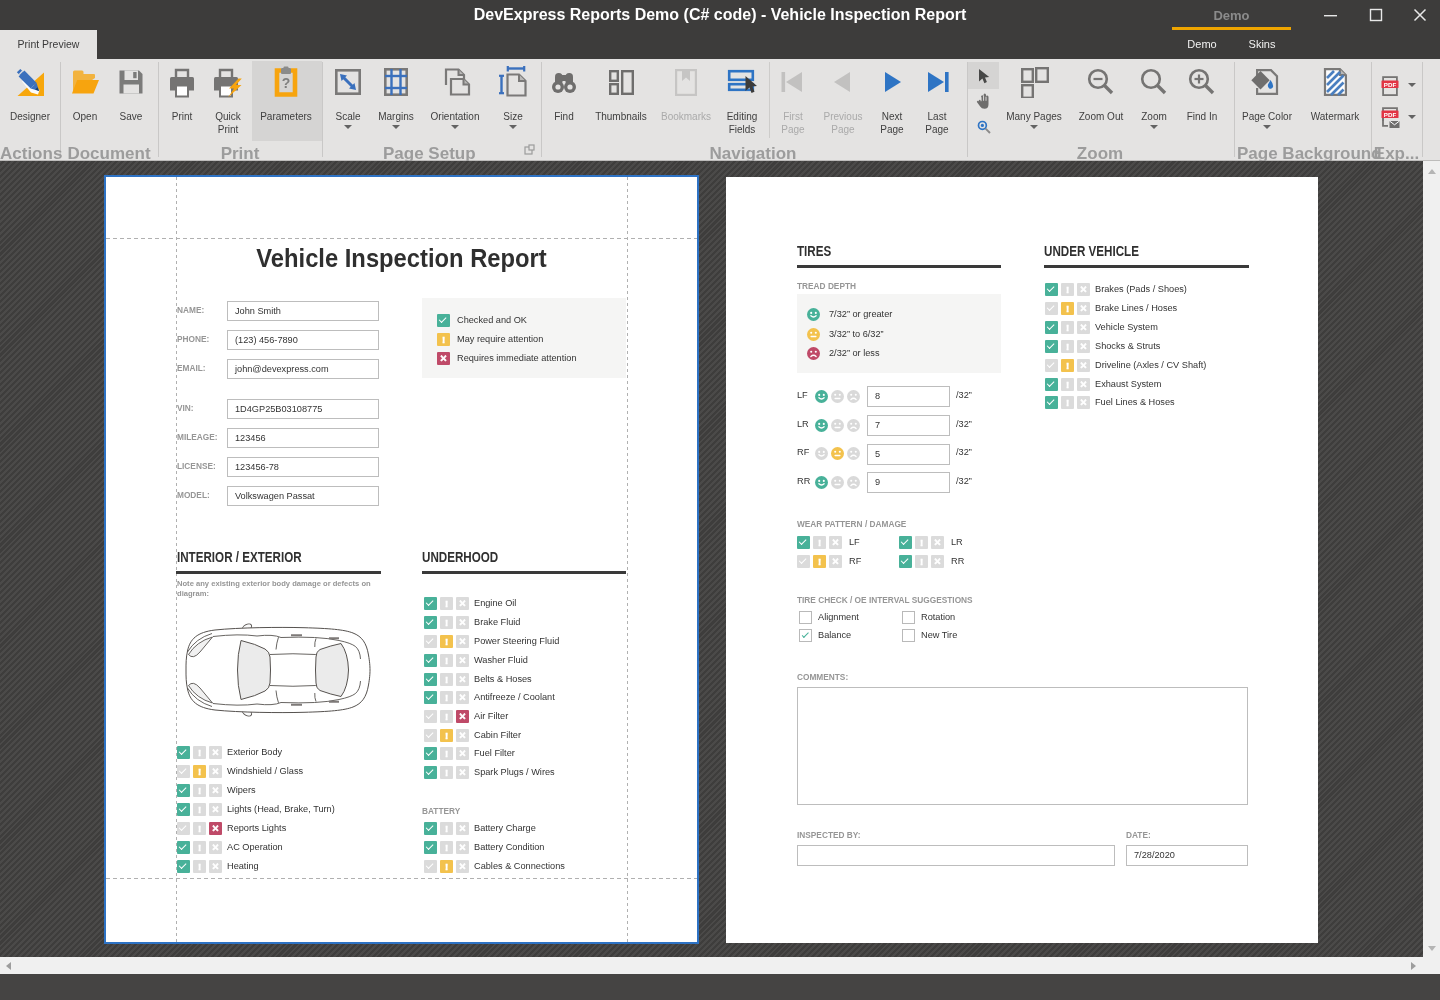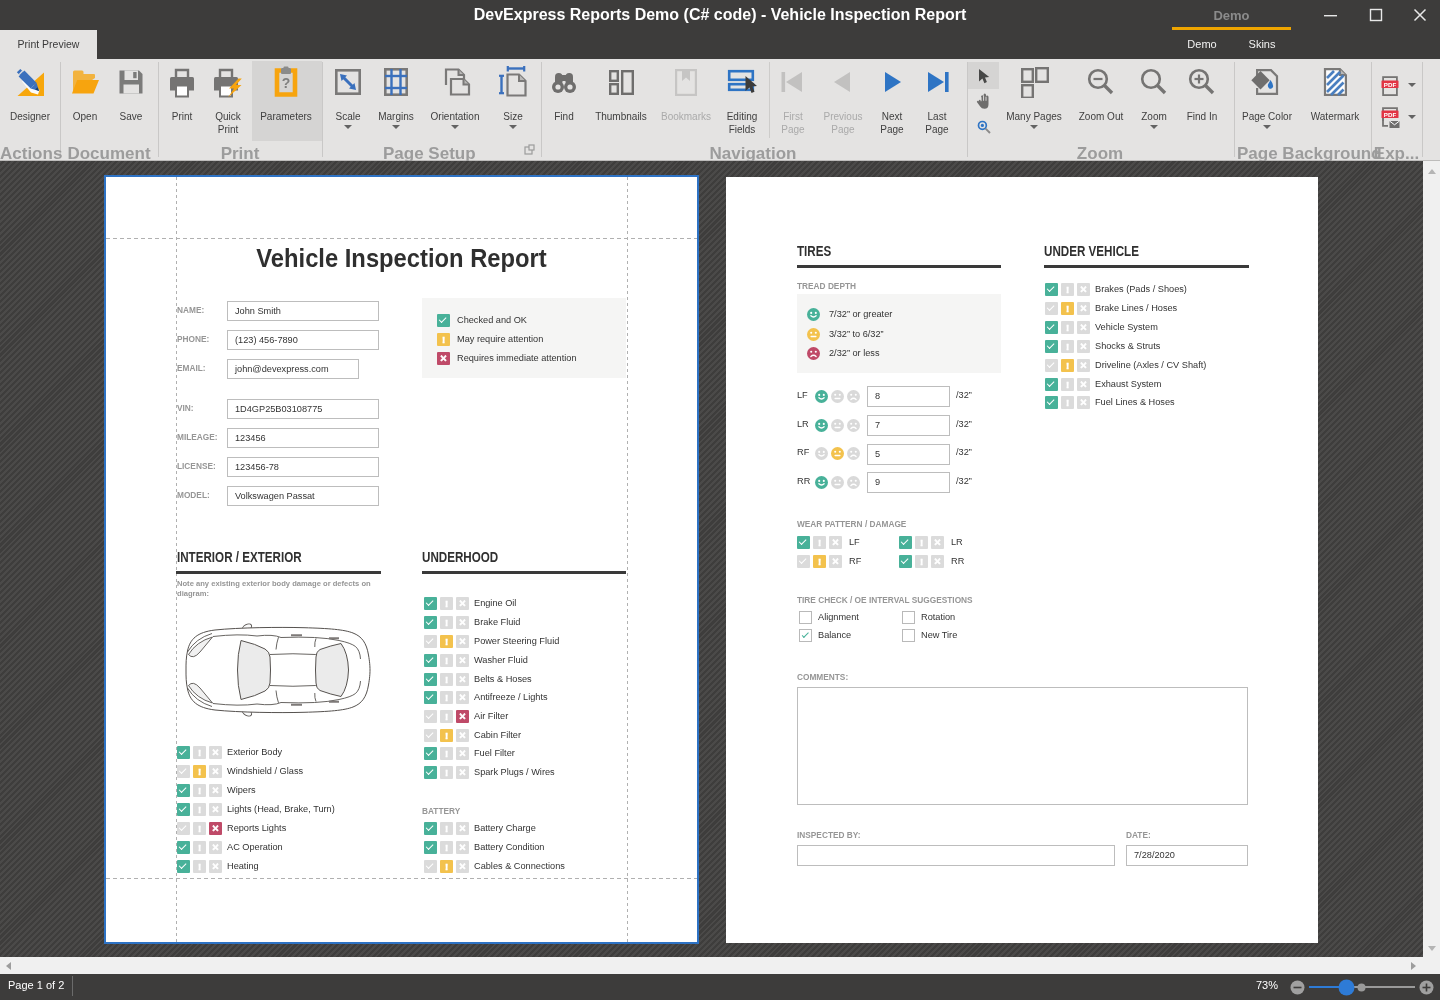--- a/index.html
+++ b/index.html
@@ -338,21 +338,21 @@
       <div class="abs" style="left:0;top:69px;width:591px;text-align:center;font-size:25px;line-height:25px;font-weight:bold;color:#2f2f2f;transform:scaleX(.95)">Vehicle Inspection Report</div>
       <div class="slbl" style="left:71px;top:128px">NAME:</div>
       <div class="slbl" style="left:71px;top:157px">PHONE:</div>
       <div class="slbl" style="left:71px;top:186px">EMAIL:</div>
       <div class="slbl" style="left:71px;top:226px">VIN:</div>
       <div class="slbl" style="left:71px;top:255px">MILEAGE:</div>
       <div class="slbl" style="left:71px;top:284px">LICENSE:</div>
       <div class="slbl" style="left:71px;top:313px">MODEL:</div>
       <div class="inp" style="left:121px;top:124px;width:152px;height:20px">John Smith</div>
       <div class="inp" style="left:121px;top:153px;width:152px;height:20px">(123) 456-7890</div>
-      <div class="inp" style="left:121px;top:182px;width:132px;height:20px">john@devexpress.com</div>
+      <div class="inp" style="left:121px;top:182px;width:152px;height:20px">john@devexpress.com</div>
       <div class="inp" style="left:121px;top:222px;width:152px;height:20px">1D4GP25B03108775</div>
       <div class="inp" style="left:121px;top:251px;width:152px;height:20px">123456</div>
       <div class="inp" style="left:121px;top:280px;width:152px;height:20px">123456-78</div>
       <div class="inp" style="left:121px;top:309px;width:152px;height:20px">Volkswagen Passat</div>
       <div class="legend" style="left:316px;top:121px;width:204px;height:80px"></div>
       <div class="sq g" style="left:331px;top:137px">
           <i></i>
         </div>
       <div class="sq y" style="left:331px;top:156px">
           <b>!</b>
@@ -531,21 +531,21 @@
       <div class="ckrow" style="left:318px;top:514px">
           <span class="sq g s1">
             <i></i>
           </span>
           <span class="sq s2">
             <b>!</b>
           </span>
           <span class="sq s3">
             <b class="x">×</b>
           </span>
-          <span class="t">Antifreeze / Lights</span>
+          <span class="t">Antifreeze / Coolant</span>
         </div>
       <div class="ckrow" style="left:318px;top:533px">
           <span class="sq s1">
             <i></i>
           </span>
           <span class="sq s2">
             <b>!</b>
           </span>
           <span class="sq r s3">
             <b class="x">×</b>
@@ -854,35 +854,13 @@
       </svg>
   </div>
   <div id="vscroll">
     <svg class="abs" style="left:4px;top:6px" width="10" height="10">
         <path d="M1 7 L5 2 L9 7 Z" fill="#b5b5b5"></path>
       </svg>
     <svg class="abs" style="left:4px;top:783px" width="10" height="10">
         <path d="M1 2 L5 7 L9 2 Z" fill="#b5b5b5"></path>
       </svg>
   </div>
-  <div id="statusbar">
-    <div class="abs" style="left:8px;top:5px">Page 1 of 2</div>
-    <div class="abs" style="left:72px;top:2px;width:1px;height:20px;background:#6b6b6b"></div>
-    <div class="abs" style="left:1240px;top:5px;width:38px;text-align:right">73%</div>
-    <svg class="abs" style="left:1290px;top:6px" width="15" height="15">
-        <circle cx="7.5" cy="7.5" r="7" fill="#a0a0a0"></circle>
-        <rect x="3.5" y="6.7" width="8" height="1.6" fill="#3d3c3b"></rect>
-      </svg>
-    <div class="abs" style="left:1309px;top:12px;width:37px;height:2px;background:#2e7bd6"></div>
-    <div class="abs" style="left:1354px;top:12px;width:61px;height:2px;background:#9a9a9a"></div>
-    <svg class="abs" style="left:1357px;top:9px" width="9" height="9">
-        <circle cx="4.5" cy="4.5" r="4" fill="#9a9a9a"></circle>
-      </svg>
-    <svg class="abs" style="left:1338px;top:5px" width="17" height="17">
-        <circle cx="8.5" cy="8.5" r="8" fill="#2e7bd6"></circle>
-      </svg>
-    <svg class="abs" style="left:1419px;top:6px" width="15" height="15">
-        <circle cx="7.5" cy="7.5" r="7" fill="#a0a0a0"></circle>
-        <rect x="3.5" y="6.7" width="8" height="1.6" fill="#3d3c3b"></rect>
-        <rect x="6.7" y="3.5" width="1.6" height="8" fill="#3d3c3b"></rect>
-      </svg>
-  </div>
 </div>
 
 </body></html>

